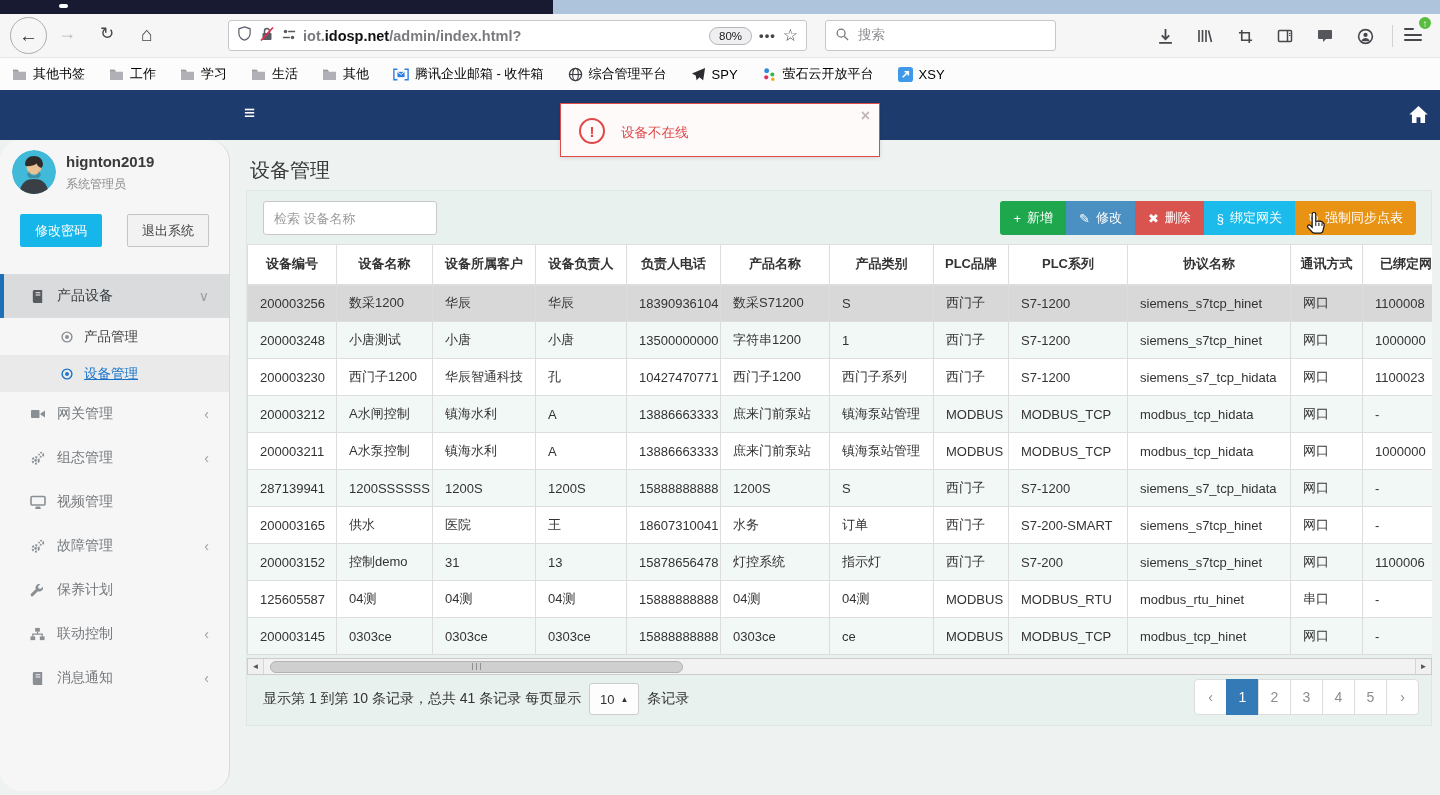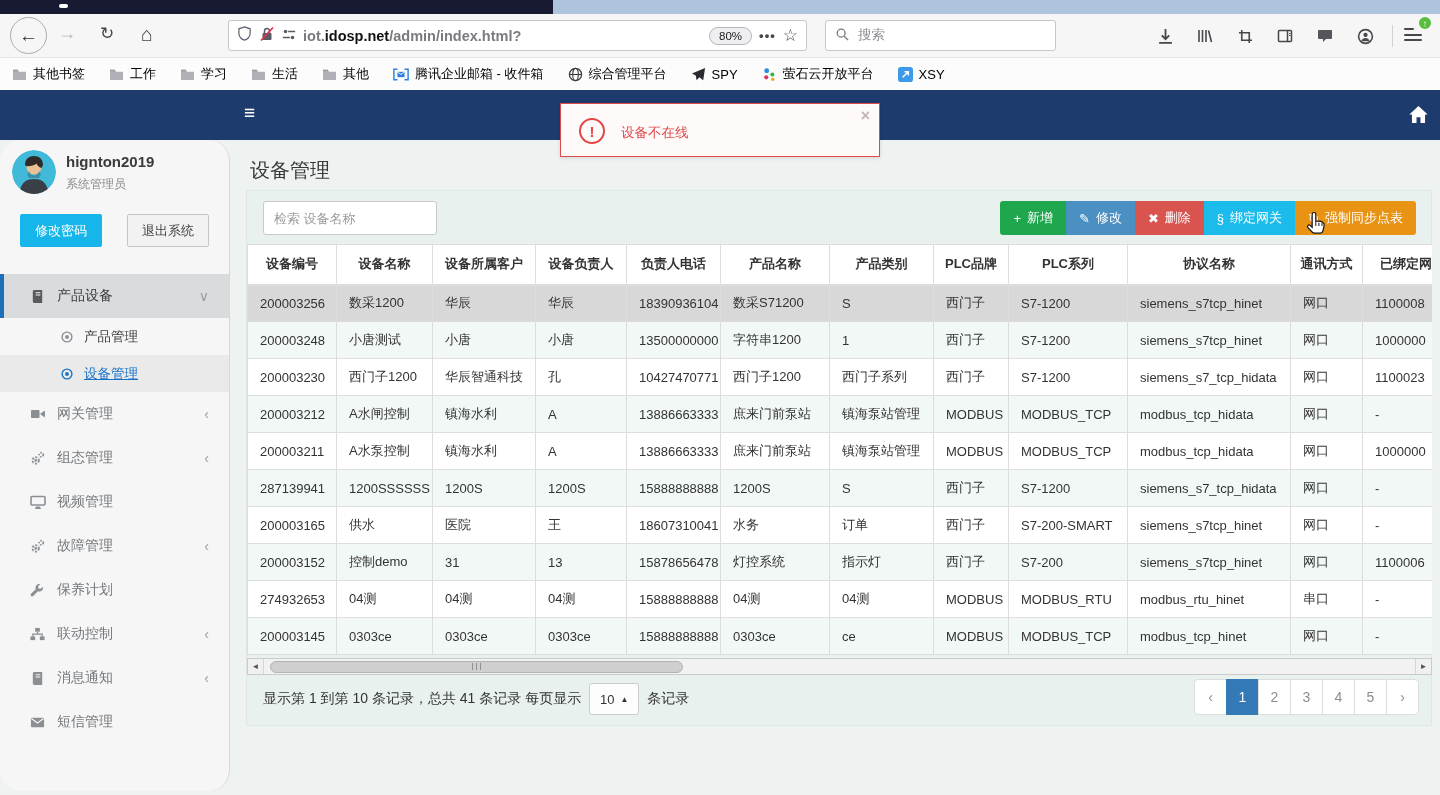--- a/index.html
+++ b/index.html
@@ -432,29 +432,20 @@
         </li>
         <li class="mi">
           <span class="mico">
             <svg viewBox="0 0 16 16" width="15" height="15">
               <path fill="currentColor" d="M4 1h9v14H5a2 2 0 0 1-2-2V3a2 2 0 0 1 1-2z"></path>
               <path d="M6 4h5M6 6.5h5" stroke="#f6f6f6" stroke-width="1.1" fill="none"></path>
             </svg>
           </span>
           <span>消息通知</span>
           <span class="chev">‹</span>
-        </li>
-        <li class="mi">
-          <span class="mico">
-            <svg viewBox="0 0 16 16" width="15" height="15">
-              <rect x="1" y="3" width="14" height="10" rx="1" fill="currentColor"></rect>
-              <path d="M1.5 3.8L8 8.6l6.5-4.8" stroke="#f6f6f6" stroke-width="1.2" fill="none"></path>
-            </svg>
-          </span>
-          <span>短信管理</span>
         </li>
       </ul>
   </div>
 
   <div class="main">
     <div class="page-title">设备管理</div>
     <div class="panel">
       <input class="dev-search" placeholder="检索 设备名称" style="">
       <div class="btngroup" id="btngroup">
           <div class="tb-btn" style="background: rgb(31, 167, 78);">
@@ -618,21 +609,21 @@
                 <td>15878656478</td>
                 <td>灯控系统</td>
                 <td>指示灯</td>
                 <td>西门子</td>
                 <td>S7-200</td>
                 <td>siemens_s7tcp_hinet</td>
                 <td>网口</td>
                 <td>1100006</td>
               </tr>
               <tr class="">
-                <td>274932653</td>
+                <td>125605587</td>
                 <td>04测</td>
                 <td>04测</td>
                 <td>04测</td>
                 <td>15888888888</td>
                 <td>04测</td>
                 <td>04测</td>
                 <td>MODBUS</td>
                 <td>MODBUS_RTU</td>
                 <td>modbus_rtu_hinet</td>
                 <td>串口</td>

